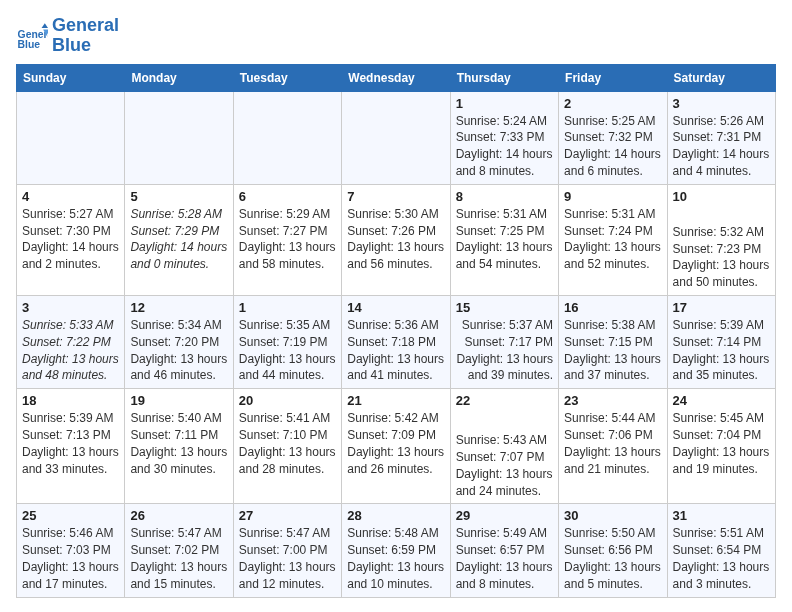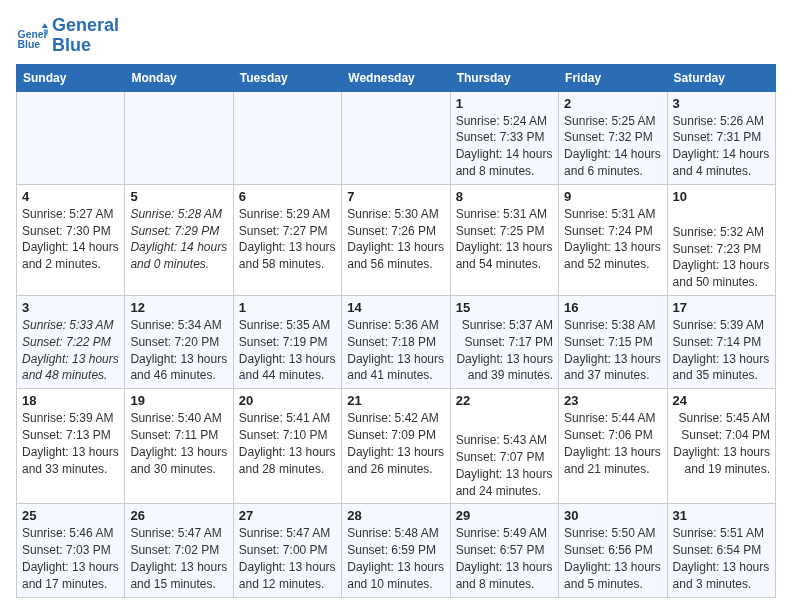--- a/index.html
+++ b/index.html
@@ -293,21 +293,21 @@
         </td>
         <td>
           <span class="day-num">23</span>
           <div class="day-info" style="white-space: pre-line;">Sunrise: 5:44 AM
 Sunset: 7:06 PM
 Daylight: 13 hours
 and 21 minutes.</div>
         </td>
         <td>
           <span class="day-num">24</span>
-          <div class="day-info" style="white-space: pre-line; text-align: right;">Sunrise: 5:45 AM
+          <div class="day-info" style="white-space: pre-line;">Sunrise: 5:45 AM
 Sunset: 7:04 PM
 Daylight: 13 hours
 and 19 minutes.</div>
         </td>
       </tr>
       <tr>
         <td>
           <span class="day-num">25</span>
           <div class="day-info" style="white-space: pre-line;">Sunrise: 5:46 AM
 Sunset: 7:03 PM

